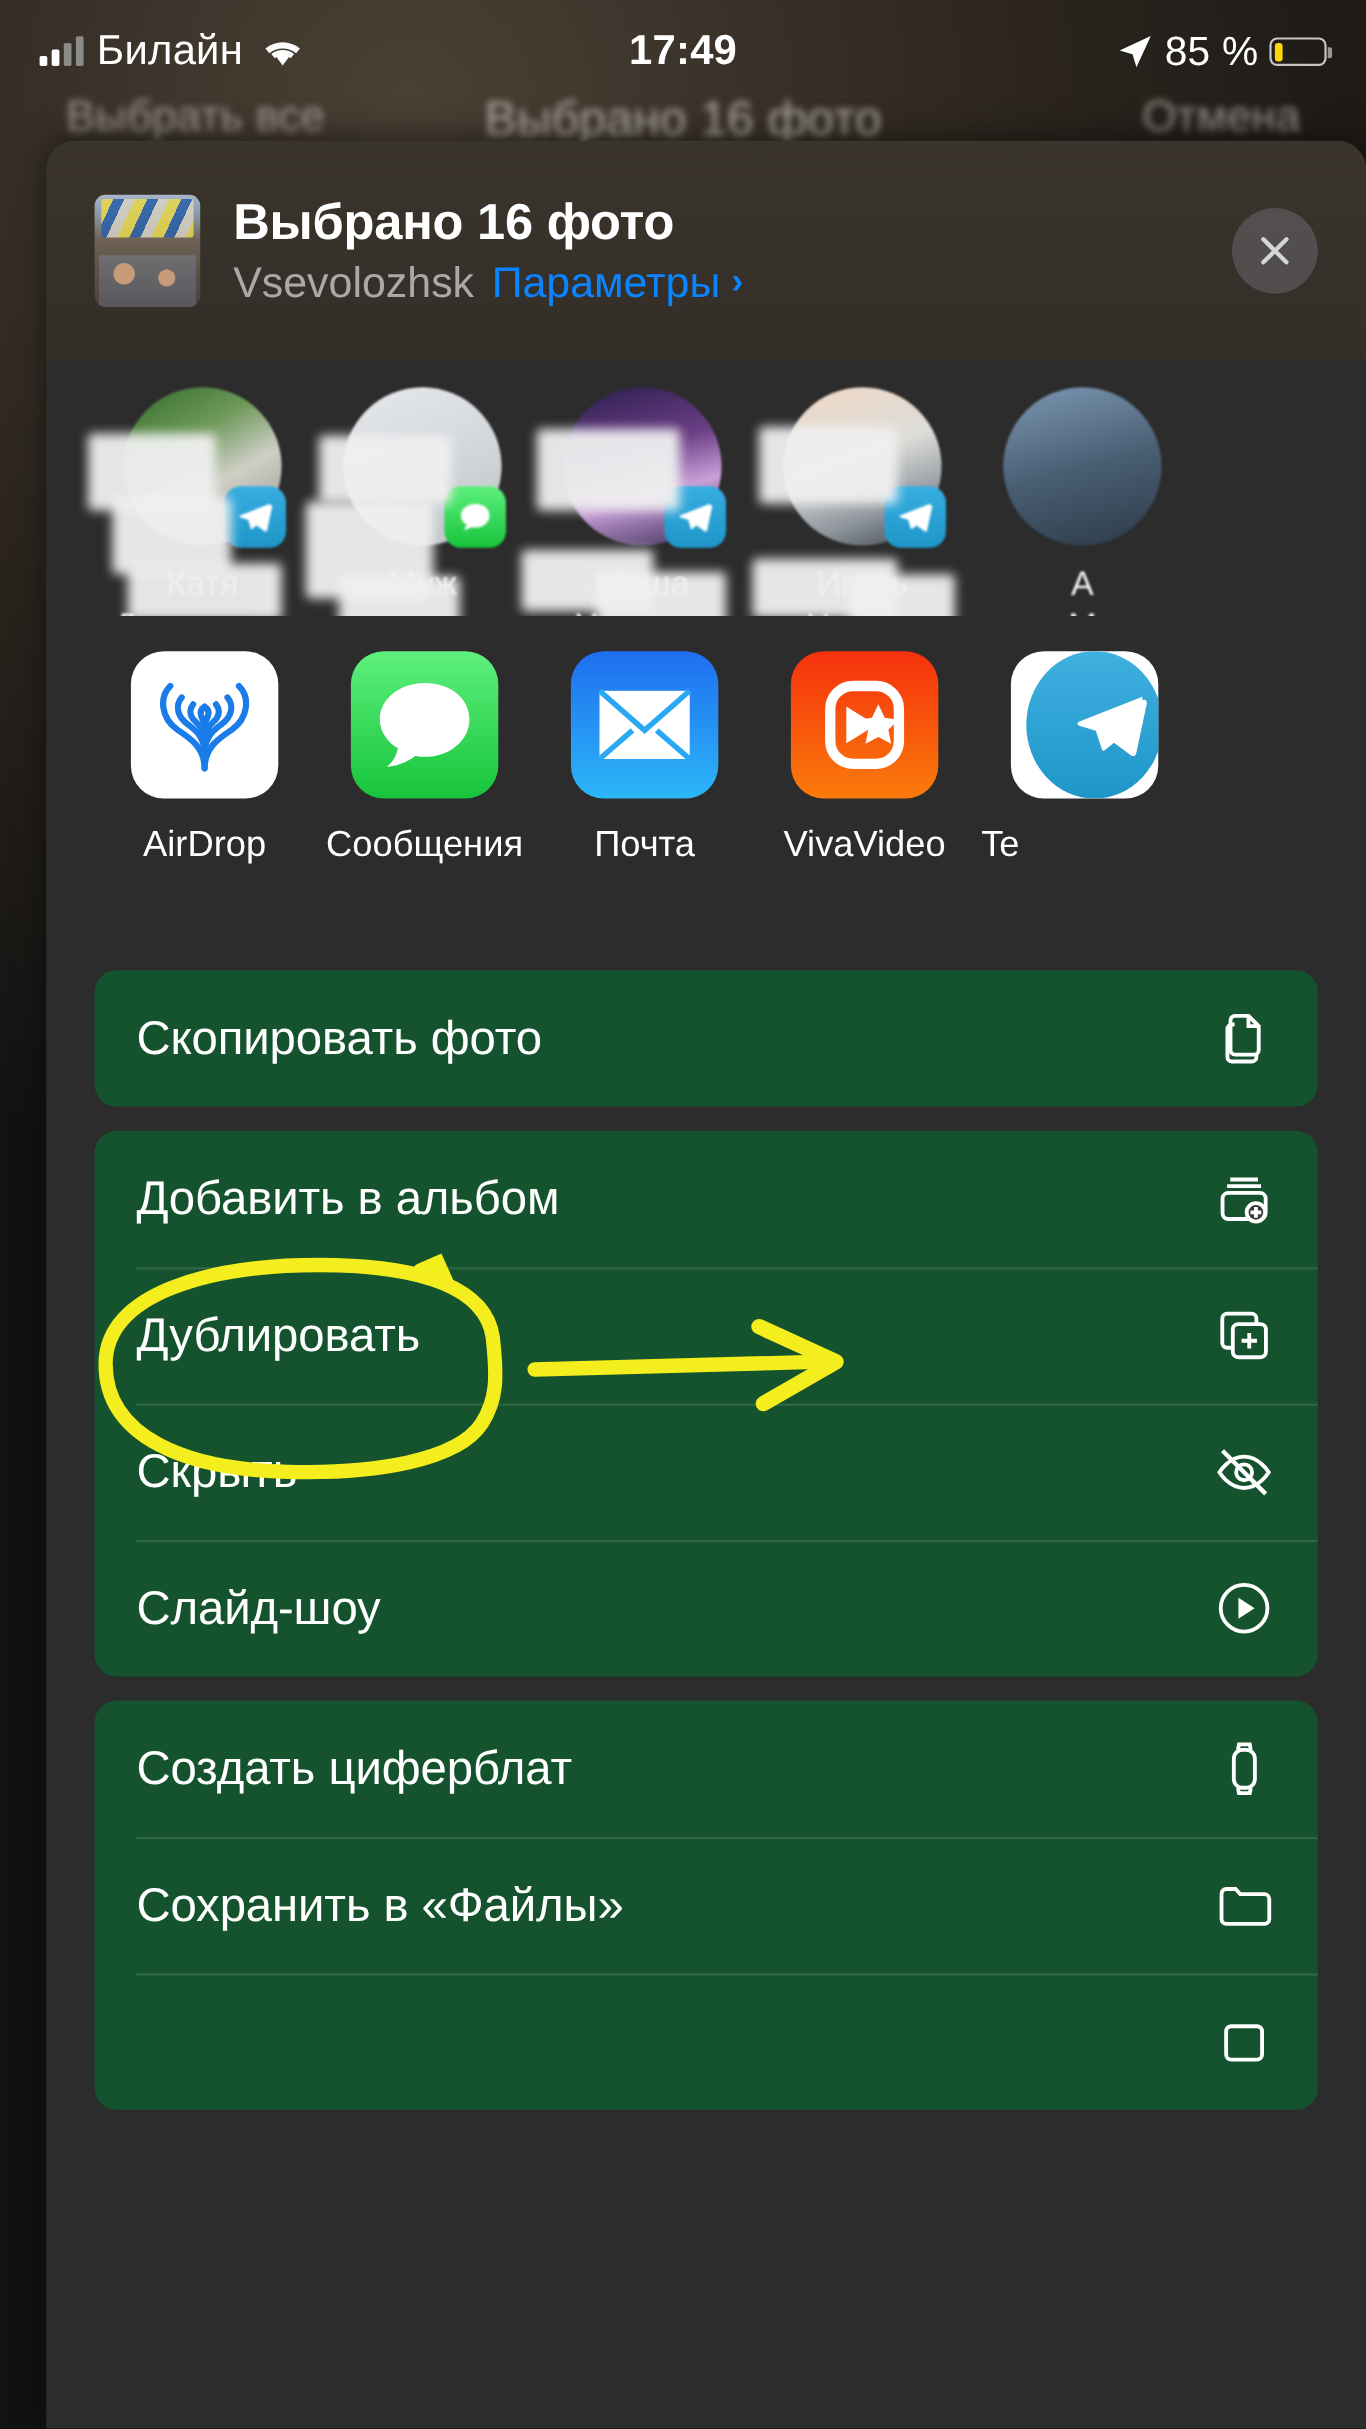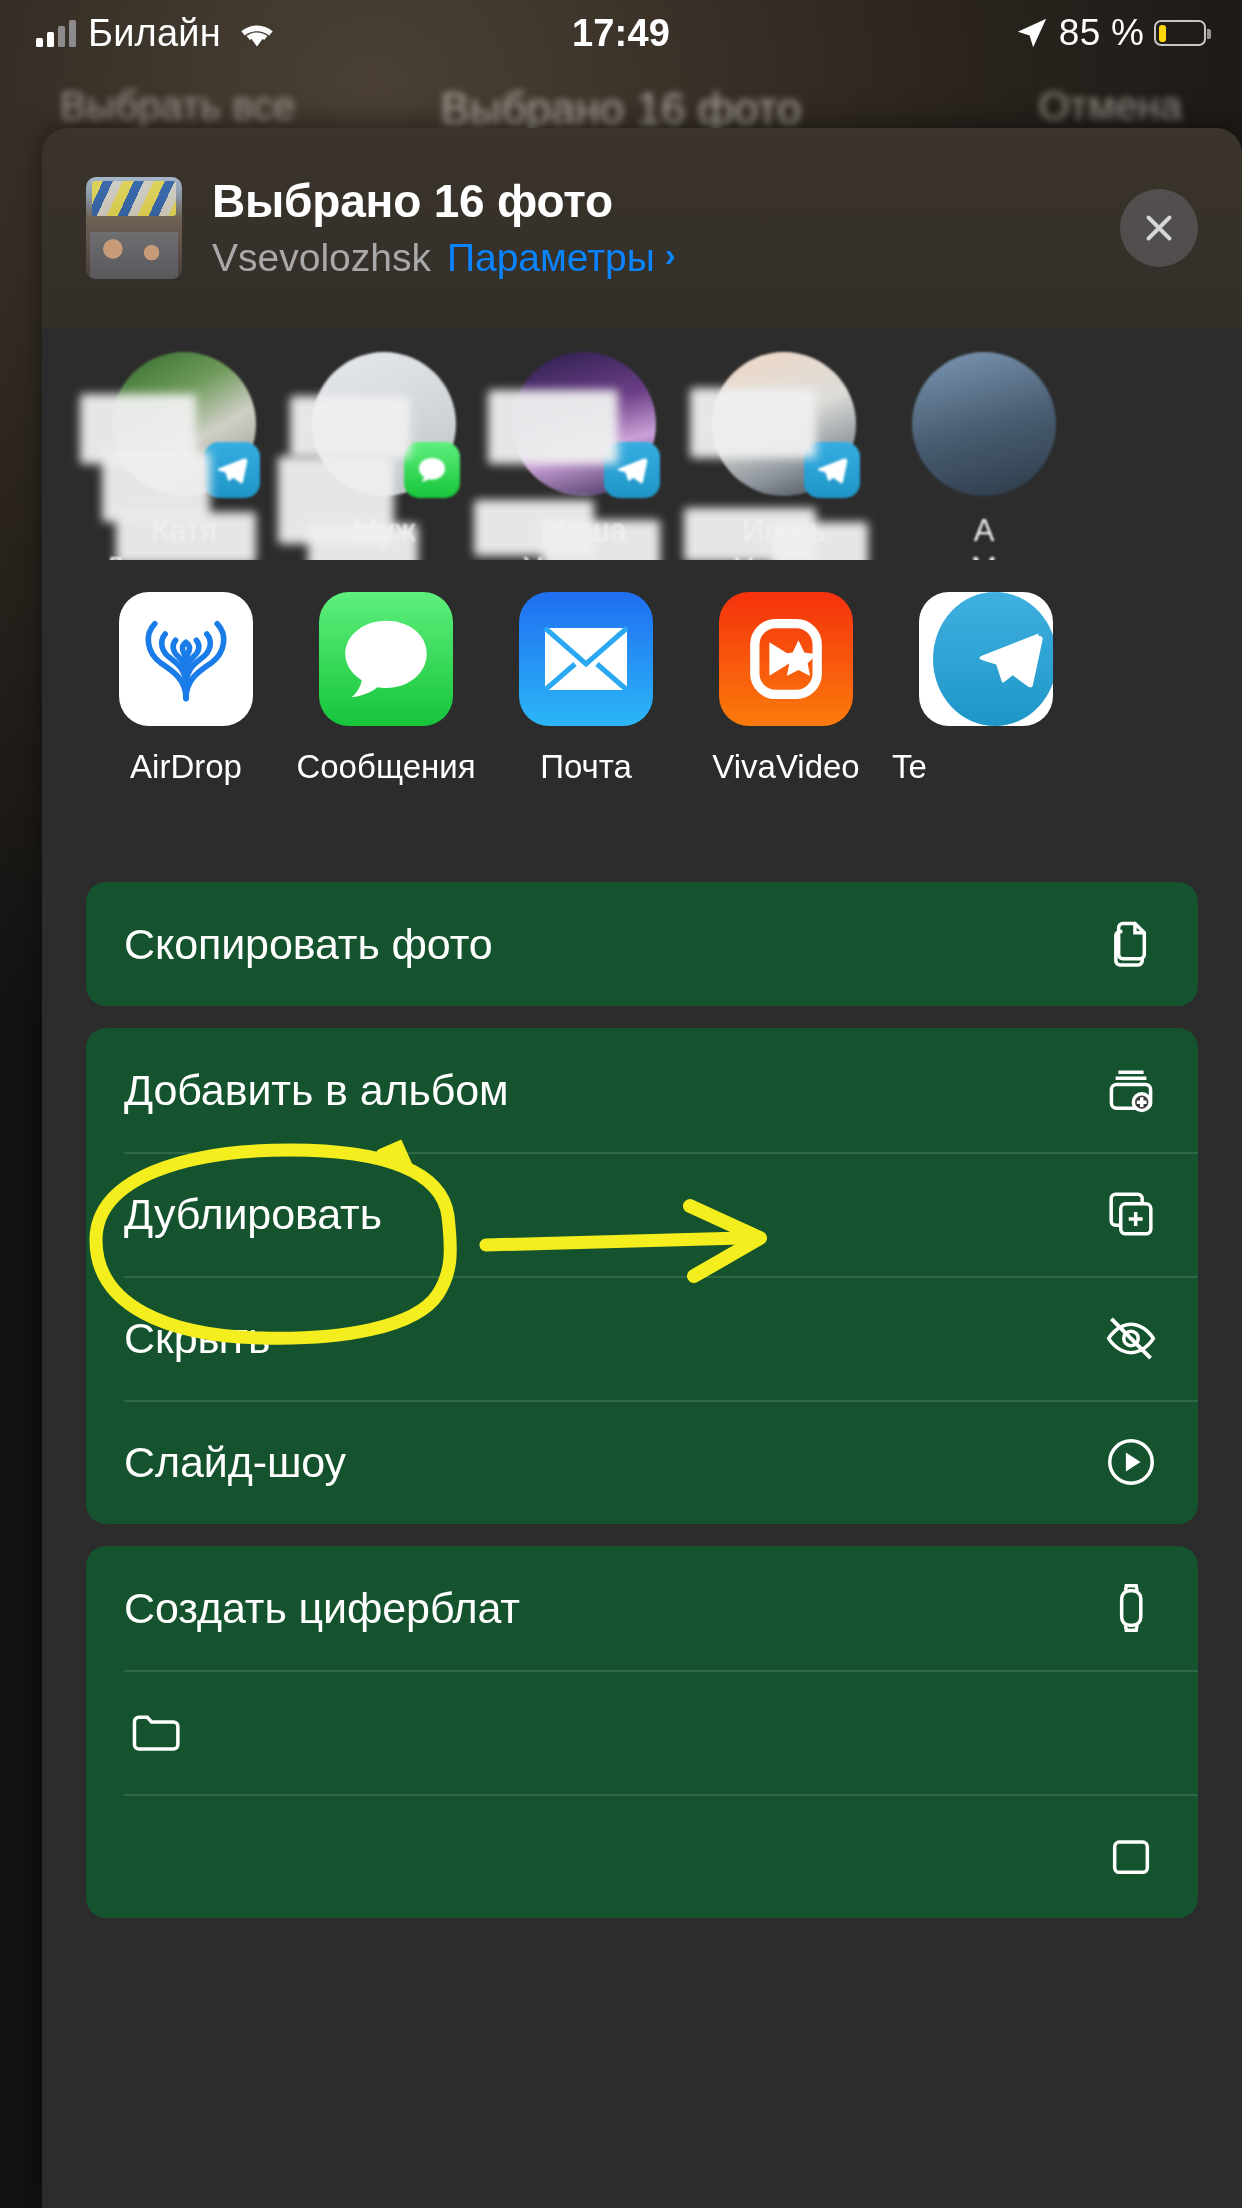--- a/index.html
+++ b/index.html
@@ -22,22 +22,22 @@
     font-size:44px; color:#d8d4cc; filter:blur(3.5px); opacity:.75;
   }
   .bd-left { position:absolute; top:84px; left:60px; font-size:40px;
     color:#c9c5bd; filter:blur(3.5px); opacity:.7; }
   .bd-right { position:absolute; top:84px; right:60px; font-size:40px;
     color:#c9c5bd; filter:blur(3.5px); opacity:.7; }
 
   
   #statusbar {
     position:absolute; top:0; left:0; right:0; height:68px;
-    display:flex; align-items:flex-start; z-index:50;
-    padding:12px 36px; font-size:37px; font-weight:600;
+    display:flex; align-items:flex-end; z-index:50;
+    padding:0 36px; font-size:37px; font-weight:600;
     letter-spacing:.2px;
   }
   .sb-left { display:flex; align-items:center; gap:12px; flex:0 0 auto; }
   .sb-center { position:absolute; left:0; right:0; text-align:center;
     font-size:38px; font-weight:600; pointer-events:none; }
   .sb-right { margin-left:auto; display:flex; align-items:center; gap:10px;
     z-index:2; }
   .bars { display:flex; align-items:flex-end; gap:4px; height:26px; }
   .bars i { display:block; width:7px; background:#fff; border-radius:1.5px; }
   .bars i:nth-child(1){height:9px;}
@@ -437,20 +437,21 @@
     <div class="list-row">
       <span class="row-label">Создать циферблат</span>
       <span class="row-icon">
         <svg viewBox="0 0 24 24" fill="none" stroke="#fff" stroke-width="1.5">
           <rect x="8" y="4.6" width="8.2" height="14.8" rx="3.4"></rect>
           <path d="M9.6 4.6l.4-2.1h4.2l.4 2.1M9.6 19.4l.4 2.1h4.2l.4-2.1"></path>
         </svg>
       </span>
     </div>
     <div class="list-row">
+      <span class="row-label">Сохранить в «Файлы»</span>
       <span class="row-icon">
         <svg viewBox="0 0 24 24" fill="none" stroke="#fff" stroke-width="1.5">
           <path d="M3.2 7.6a1.9 1.9 0 0 1 1.9-1.9h3.6l1.8 2h9.4a1.9 1.9 0 0 1 1.9 1.9v7.8a1.9 1.9 0 0 1-1.9 1.9H5.1a1.9 1.9 0 0 1-1.9-1.9z"></path>
         </svg>
       </span>
     </div>
     <div class="list-row">
       <span class="row-label"></span>
       <span class="row-icon">
         <svg viewBox="0 0 24 24" fill="none" stroke="#fff" stroke-width="1.5">

